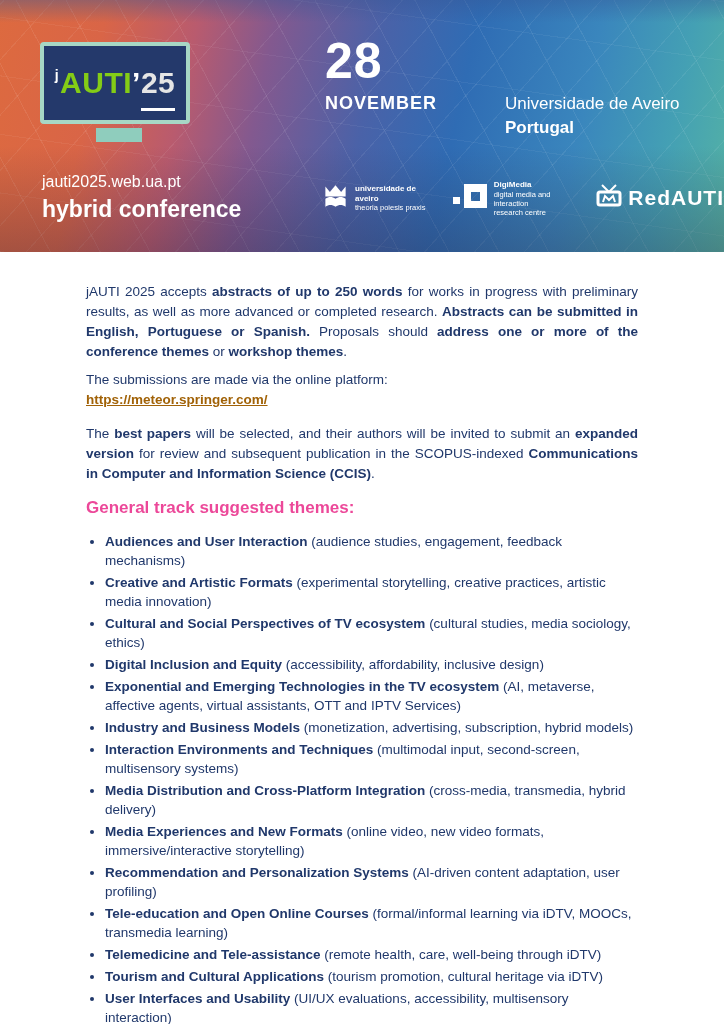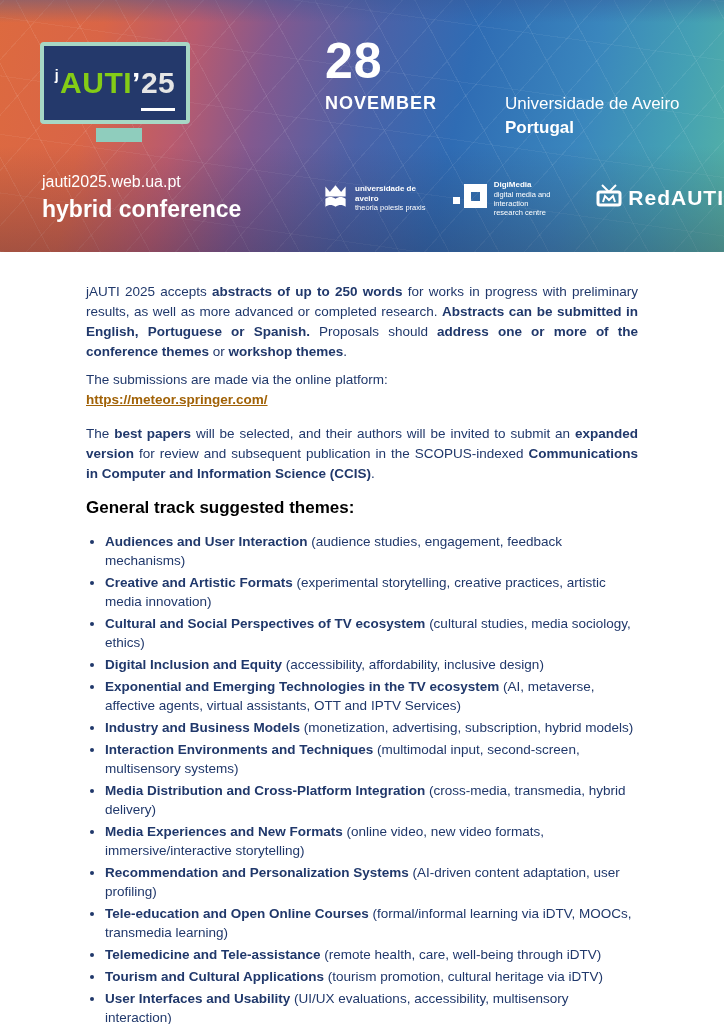--- a/index.html
+++ b/index.html
@@ -70,21 +70,21 @@
     color:#20386b; font-size:13.5px; line-height:20px;
   }
   .p-justify { text-align:justify; }
   .intro { margin-bottom:8px; }
   .platform-label { margin-bottom:0; }
   .platform-link {
     display:inline-block; font-weight:bold; color:#a16207;
     text-decoration:underline; margin-bottom:8px;
   }
   .best-papers { margin-top:6px; margin-bottom:14px; }
-  .themes-heading { font-size:17px; font-weight:bold; margin:8px 0 14px 0; color:#000000; }
+  .themes-heading { font-size:17px; font-weight:bold; margin:8px 0 14px 0; color:#ec4899; }
   .themes-list { list-style:disc; padding-left:19px; margin:0; }
   .themes-list li { margin-bottom:3px; line-height:19px; }
   .themes-list li::marker { color:#20386b; }
   b { font-weight:bold; }
 </style>
 </head>
 <body>
 
 <div class="page">
 

